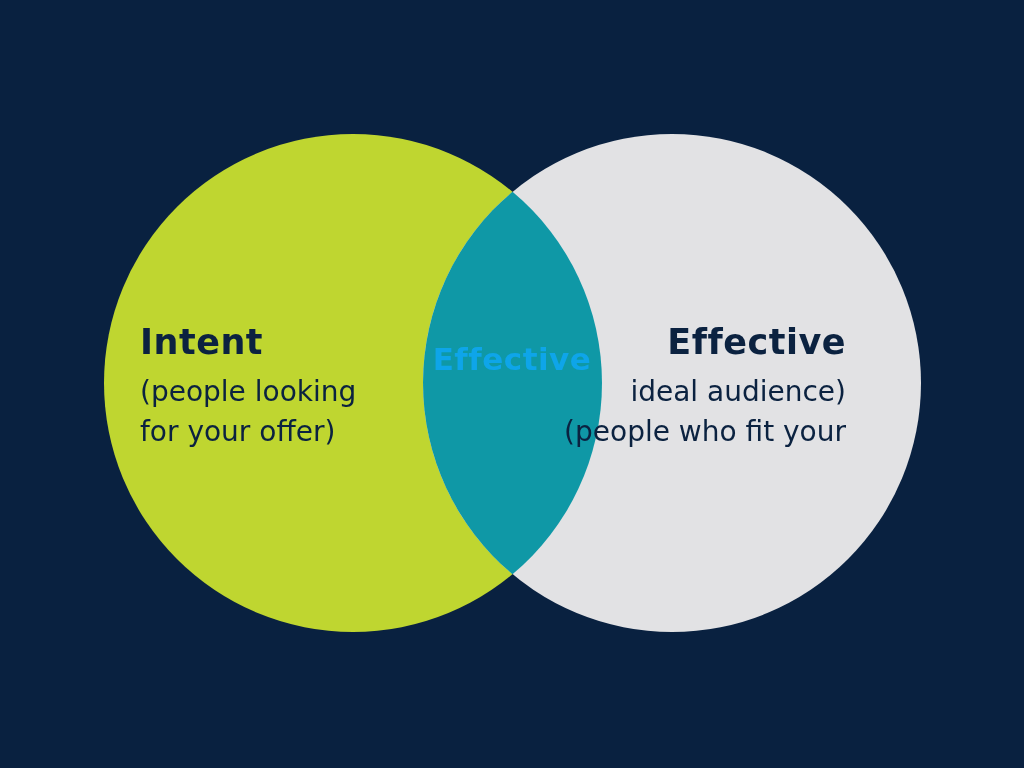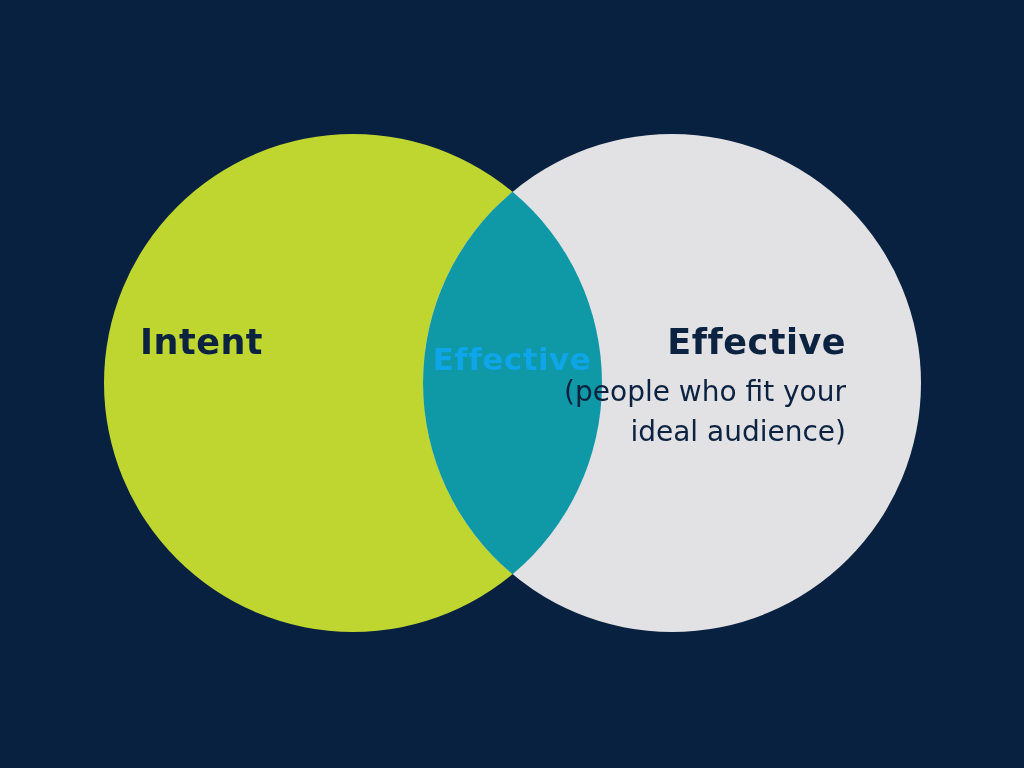--- a/index.html
+++ b/index.html
@@ -74,27 +74,31 @@
 <div class="canvas">
 
   <svg class="venn-svg" viewBox="0 0 1024 768" aria-hidden="true">
     <circle cx="353" cy="383" r="249" fill="#BFD630"></circle>
     <circle cx="672" cy="383" r="249" fill="#E2E2E4"></circle>
     <path d="M 512.5 191.8 A 249 249 0 0 1 512.5 574.2 A 249 249 0 0 1 512.5 191.8 Z" fill="#0F98A6"></path>
   </svg>
 
   <div class="label-block label-left">
     <div class="venn-title">Intent</div>
+    <div class="venn-sub">
+      <div>(people looking</div>
+      <div>for your offer)</div>
+    </div>
   </div>
 
   <div class="label-block label-center">
     <div class="overlap-line">Effective</div>
   </div>
 
   <div class="label-block label-right">
     <div class="venn-title">Effective</div>
     <div class="venn-sub">
+      <div>ideal audience)</div>
       <div>(people who fit your</div>
-      <div>ideal audience)</div>
     </div>
   </div>
 
 </div>
 
 </body></html>

